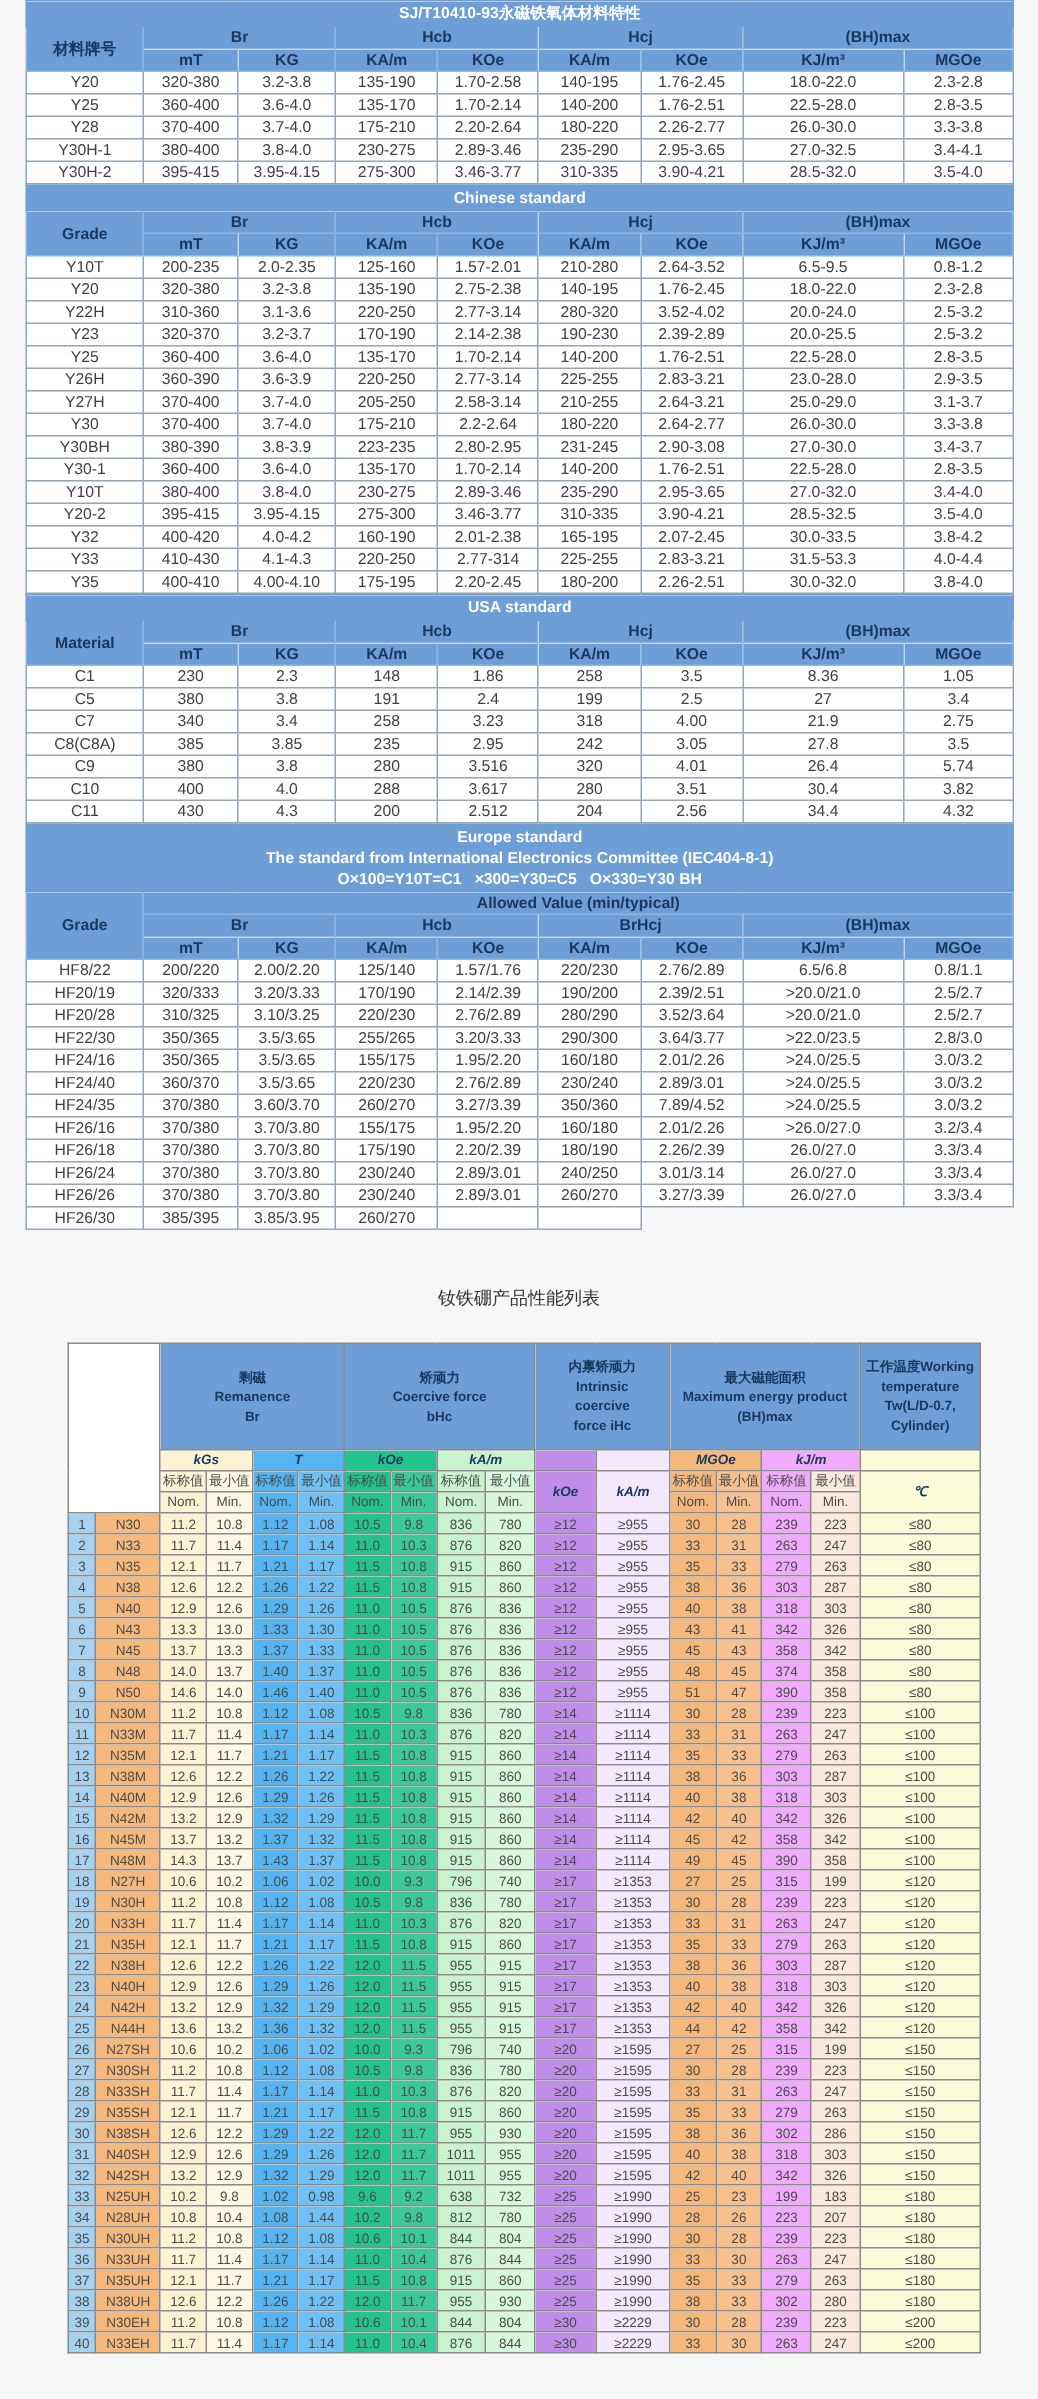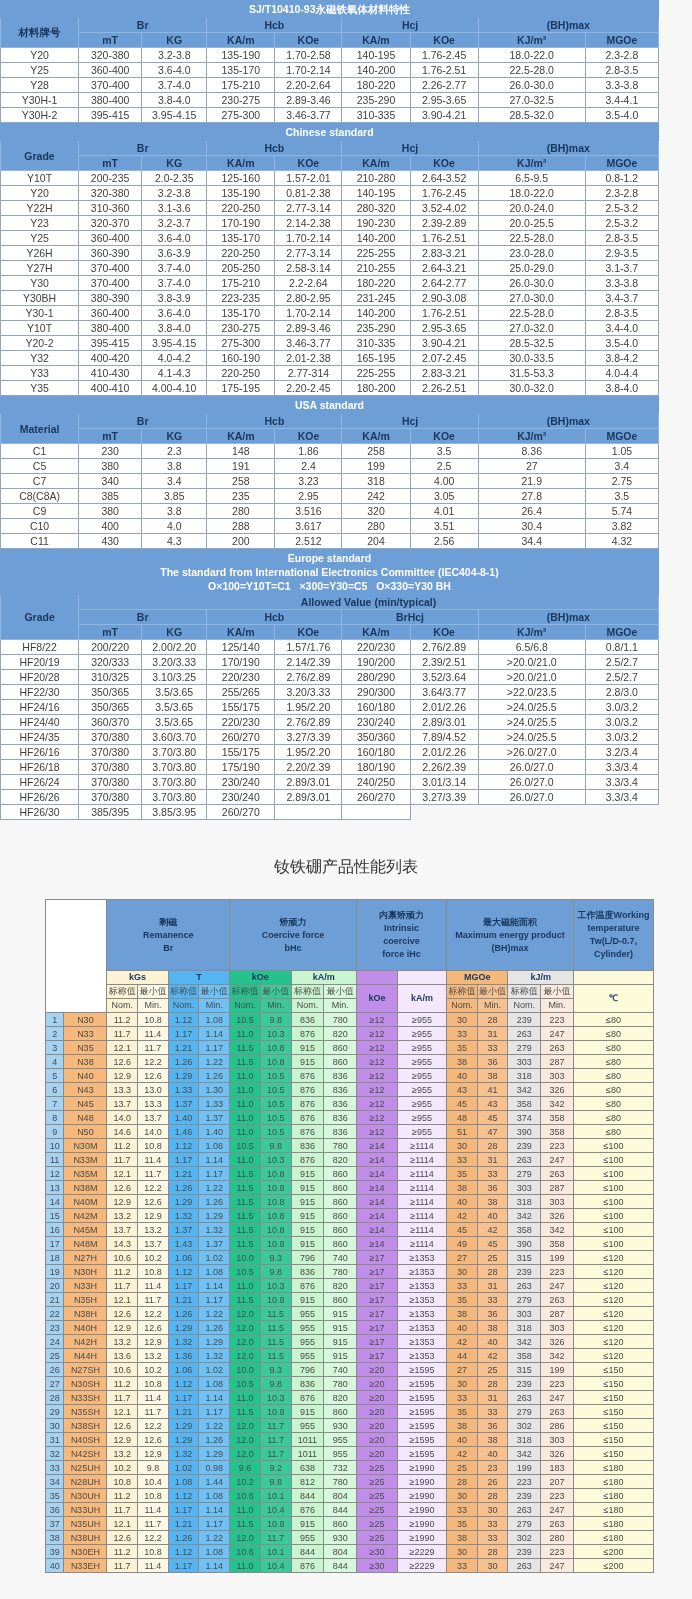--- a/index.html
+++ b/index.html
@@ -1,22 +1,22 @@
 <!DOCTYPE html>
 <html><head>
 <meta charset="utf-8">
 <style>
   html,body{margin:0;padding:0;}
   body{background:#f7f7f7;font-family:"Liberation Sans",sans-serif;}
   .page{width:692px;min-height:1599px;margin:0 auto;background:#f7f7f7;overflow:hidden;}
   .pg-title{ text-align:center;font-size:12px;color:#333;padding:7px 0 9px 0;}
-  .pg-title2{text-align:center;font-size:16px;color:#333;margin:30px 0 12px 0;}
+  .pg-title2{text-align:center;font-size:12px;color:#333;margin:30px 0 12px 0;}
 
   
-  .ft{border-collapse:collapse;table-layout:fixed;width:659px;font-size:10.5px;}
+  .ft{border-collapse:collapse;table-layout:fixed;width:659px;margin-left:17px;font-size:10.5px;}
   .ft td{border:1px solid #93a6ba;background:#fff;color:#3f3f3f;text-align:center;
          height:14px;padding:0 2px;overflow:hidden;white-space:nowrap;}
   .ft td.band{background:#6E9ED6;border-color:#6E9ED6;color:#fff;font-weight:bold;height:auto;
               padding:1px 0;white-space:pre-wrap;}
   .ft td.band div{line-height:14px;}
   .ft td.gh,.ft td.uh{background:#6E9ED6;border-color:#8FB6DF;color:#18375E;font-weight:bold;}
   .ft td.nb{border:none;background:transparent;}
 
   
   #t2{border-collapse:collapse;table-layout:fixed;width:609px;margin-left:45px;font-size:9px;}
@@ -34,24 +34,24 @@
   .c-t   {background:#55B5F2;color:#f4fbff;}
   .c-t2  {background:#6FC0F4;color:#f4fbff;}
   .c-koe {background:#24C28D;color:#f3fffa;}
   .c-koe2{background:#3CC99A;color:#f3fffa;}
   .c-kam {background:#C9F4CF;}
   .c-kam2{background:#D8F8DD;}
   .c-pko {background:#C08DE8;}
   .c-pka {background:#F3E8FC;}
   .c-mgoe {background:#F4B87D;}
   .c-mgoe2{background:#F6C18E;}
-  .c-kjn {background:#e5e5e5;}
+  .c-kjn {background:#f0abfc;}
   .c-kjm {background:#F9EADD;}
   .c-temp{background:#FBFAD9;}
-  #t2 td.nav{color:#18375E !important;}
+  #t2 td.nav{color:#18375E !important;font-style:italic;}
 </style>
 </head>
 <body>
 
 <div class="page">
   <div id="ferrite-stack">
       <table class="ft">
         <colgroup>
           <col style="width: 78px;">
           <col style="width: 63px;">
@@ -183,21 +183,21 @@
             <td>210-280</td>
             <td>2.64-3.52</td>
             <td>6.5-9.5</td>
             <td>0.8-1.2</td>
           </tr>
           <tr>
             <td>Y20</td>
             <td>320-380</td>
             <td>3.2-3.8</td>
             <td>135-190</td>
-            <td>0.81-2.38</td>
+            <td>2.75-2.38</td>
             <td>140-195</td>
             <td>1.76-2.45</td>
             <td>18.0-22.0</td>
             <td>2.3-2.8</td>
           </tr>
           <tr>
             <td>Y22H</td>
             <td>310-360</td>
             <td>3.1-3.6</td>
             <td>220-250</td>

